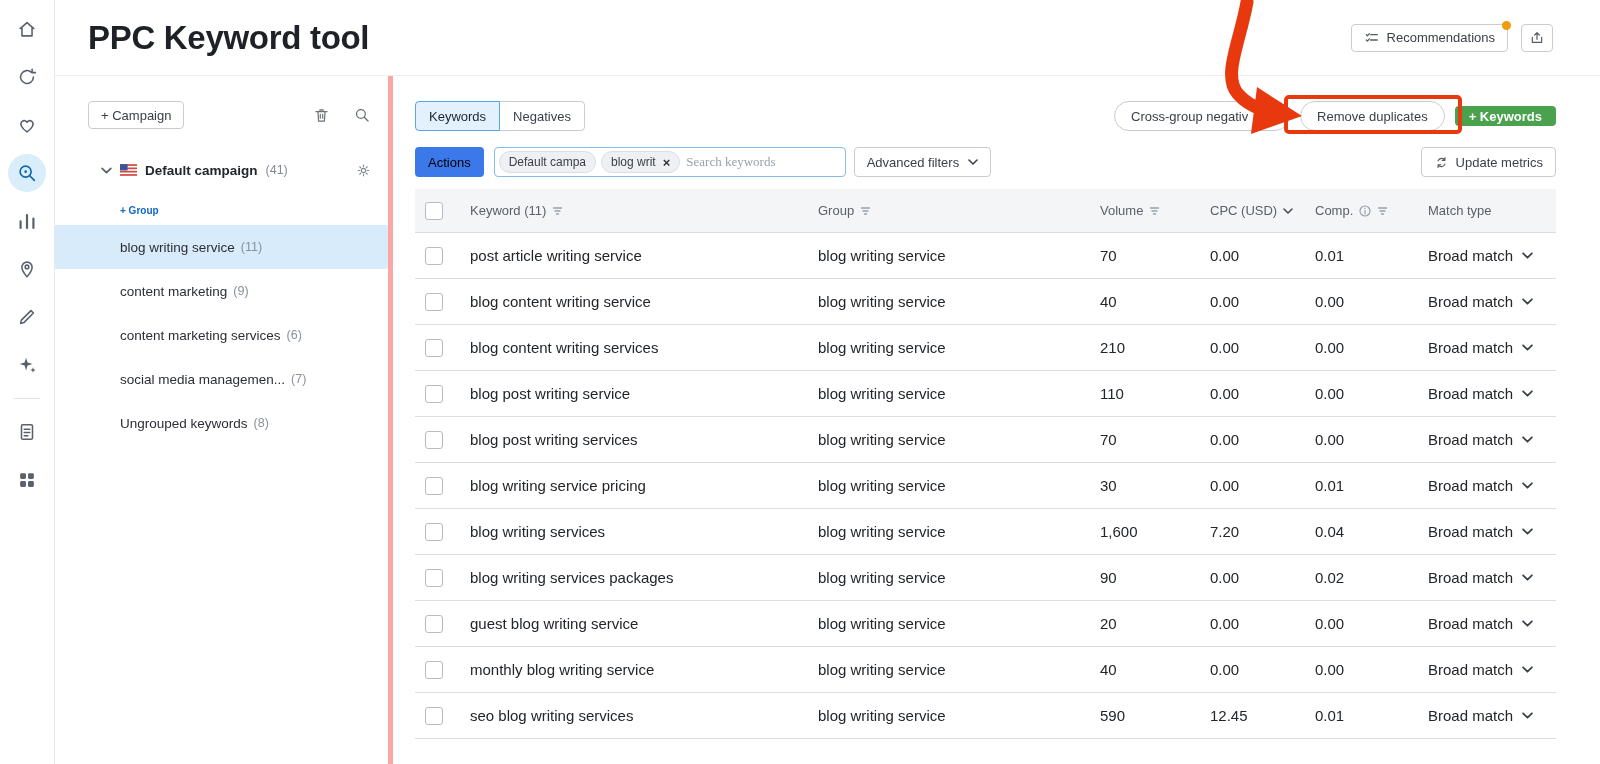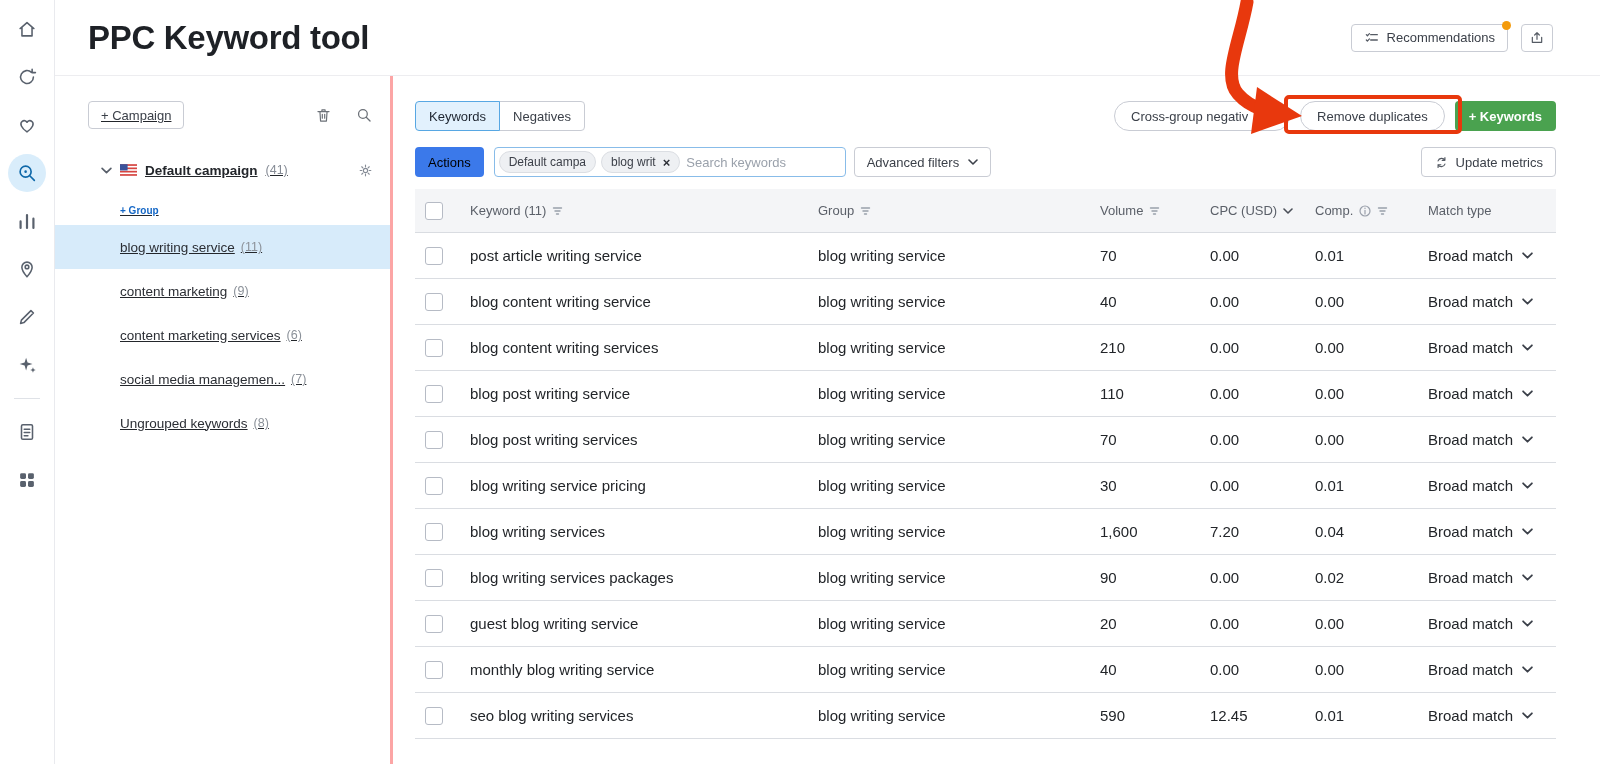--- a/index.html
+++ b/index.html
@@ -25,21 +25,21 @@
          font-size:13px; font-family:inherit; cursor:default; white-space:nowrap; }
   .rec-btn { position:relative; }
   .dot { position:absolute; top:-4px; right:-4px; width:9px; height:9px; border-radius:50%; background:#f49b0c; }
   .iconbtn { width:32px; padding:0; justify-content:center; }
   .ic { display:inline-flex; color:#555b64; }
 
   
   .layout { position:absolute; top:76px; left:55px; right:0; bottom:0; display:flex; }
 
   
-  .panel { width:338px; flex:0 0 338px; border-right:3px solid #fca5a5; padding-top:25px; background:#fff;text-decoration:underline; }
+  .panel { width:338px; flex:0 0 338px; border-right:5px solid #fca5a5; padding-top:25px; background:#fff; }
   .panel-top { display:flex; align-items:center; padding:0 12px 0 33px; }
   .panel-top .btn { height:28px; }
   .spacer { flex:1; }
   .tool-ic { display:inline-flex; color:#6b7077; margin-right:22px; cursor:pointer; }
   .tool-ic:last-child { margin-right:4px; }
   .tree-head { display:flex; align-items:center; margin-top:24px; height:34px; padding:0 16px 0 46px; gap:8px; }
   .cname { font-size:13.5px; font-weight:700; color:#23262b; }
   .ccount { font-size:12.5px; color:#858b95; }
   .gear { margin-left:auto; display:inline-flex; color:#868c96; cursor:pointer; }
   .chev-ic { display:inline-flex; color:#585f6a; }
@@ -58,33 +58,33 @@
   .tab { height:30px; padding:0 13px; display:flex; align-items:center; border:1px solid #c9ccd4;
          background:#fff; color:#3b4049; font-size:13px; cursor:pointer; }
   .tab:first-child { border-radius:4px 0 0 4px; }
   .tab:last-child { border-radius:0 4px 4px 0; margin-left:-1px; }
   .tab.selected { background:#e2f1fd; border-color:#57a7e3; color:#1e2530; position:relative; z-index:2; }
   .row1-right { margin-left:auto; display:flex; align-items:center; gap:10px; }
   .pill { height:30px; border:1px solid #c9ccd4; background:#fff; border-radius:15px; font-size:13px;
           color:#3b4049; padding:0 16px; font-family:inherit; white-space:nowrap; display:inline-flex; align-items:center; }
   .cg-pill { width:176px; overflow:hidden; }
   .truncate { overflow:hidden; white-space:nowrap; display:block; }
-  .green-btn { height:30px; border:none; border-radius:4px; background:#4aa24f; color:#fff; font-size:13px;
+  .green-btn { height:20px; border:none; border-radius:4px; background:#4aa24f; color:#fff; font-size:13px;
                font-weight:700; padding:0 14px; font-family:inherit; }
 
   .row2 { display:flex; align-items:center; height:30px; margin-bottom:12px; }
   .actions-btn { background:#3b79ea; color:#000000; border:none; border-radius:4px; height:30px;
                  padding:0 13px; font-size:13px; font-family:inherit; }
   .searchbox { margin-left:10px; width:352px; height:30px; border:1px solid #88bce9; border-radius:4px;
                display:flex; align-items:center; padding:0 8px 0 4px; gap:6px; background:#fff; }
   .chips { display:flex; align-items:center; gap:5px; }
   .chip { height:22px; padding:0 9px; background:#eef0f3; border:1px solid #dbdee3; border-radius:12px;
           font-size:12px; color:#3c4049; display:inline-flex; align-items:center; gap:7px; white-space:nowrap; }
   .chip-x { font-size:13px; font-weight:700; color:#2d3037; cursor:pointer; line-height:1; }
-  .searchfield { border:0; outline:0; flex:1; min-width:30px; font-family:Liberation Sans, sans-serif; font-size:13px; color:#333; background:transparent; }
+  .searchfield { border:0; outline:0; flex:1; min-width:30px; font-family:Liberation Serif, serif; font-size:13px; color:#333; background:transparent; }
   .searchfield::placeholder { color:#9aa1ab; }
   .af-btn { margin-left:8px; height:30px; gap:9px; }
   .um-btn { margin-left:auto; height:30px; }
 
   
   .table { width:100%; }
   .thead { display:flex; height:44px; background:#f4f5f7; border-bottom:1px solid #d9dce1; align-items:stretch; }
   .trow  { display:flex; height:46px; border-bottom:1px solid #dadde2; background:#fff; }
   .cell { display:flex; align-items:center; font-size:15px; color:#222529; }
   .hc { font-size:13px; color:#5b6069; gap:6px; cursor:pointer; }

